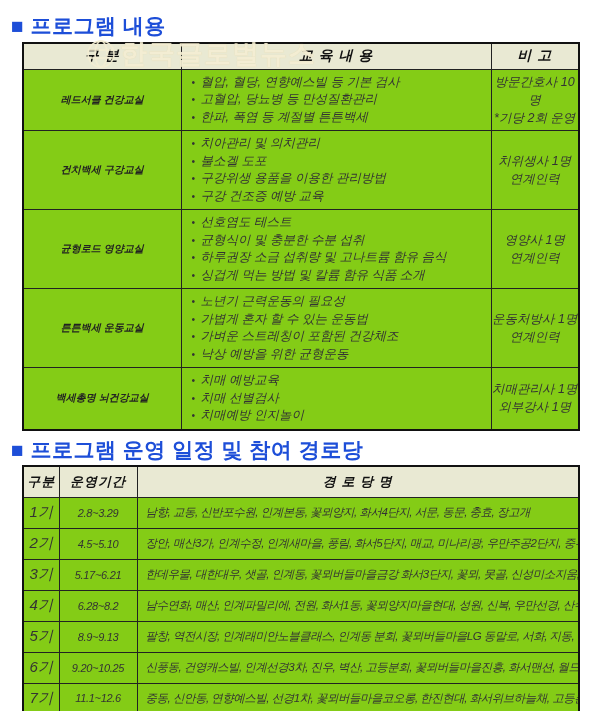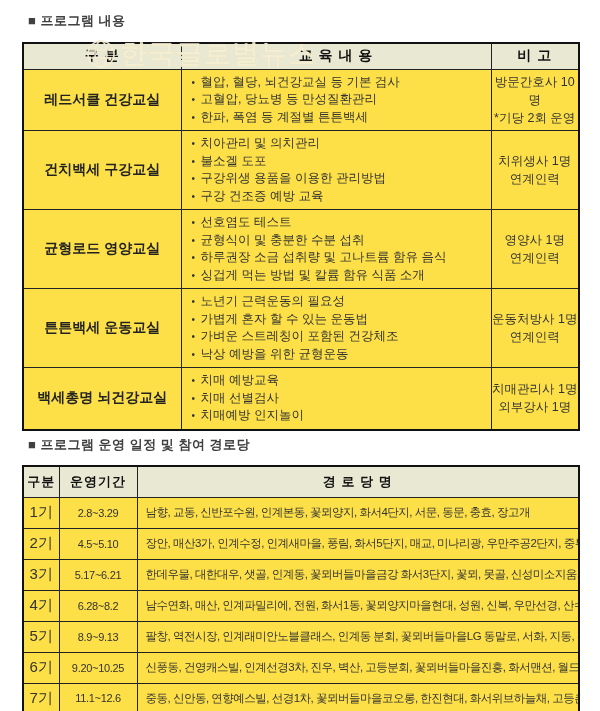--- a/index.html
+++ b/index.html
@@ -5,33 +5,34 @@
   * { margin: 0; padding: 0; box-sizing: border-box; }
   html, body { width: 600px; height: 711px; background: #ffffff; overflow: hidden; }
   body {
     font-family: "Liberation Sans", "DejaVu Sans", sans-serif;
     color: #2b2b2b;
     position: relative;
   }
   .page { position: relative; width: 600px; height: 711px; }
 
   .section-title {
-    font-size: 13px;
+    font-size: 21px;
     font-weight: bold;
-    color: #404040;
+    color: #1d4ed8;
     letter-spacing: 0.5px;
-    padding-left: 28px;
+    padding-left: 11px;
   }
   .title1 { padding-top: 12px; }
   .title2 { position: absolute; top: 436px; left: 0; }
 
   table {
     border-collapse: collapse;
     table-layout: fixed;
-    background: #fde047;
+    background: #84cc16;
+    font-style: italic;
   }
   .t1 {
     position: absolute; top: 42px; left: 22px;
     width: 556px;
     border: 2px solid #111;
   }
   .t2 {
     position: absolute; top: 465px; left: 22px;
     width: 556px;
     border: 2px solid #111;
@@ -45,21 +46,21 @@
     text-align: center;
     height: 26px;
     letter-spacing: 1px;
   }
   .t1 .col-cat { width: 158px; }
   .t1 .col-body { width: 310px; }
   .t1 .col-note { width: 88px; }
 
   .t1 td.cat {
     text-align: center;
-    font-size: 14px;
+    font-size: 10px;
     font-weight: 600;
     color: #222;
   }
   .t1 td.body { padding: 4px 6px 4px 10px; }
   .t1 .bullet {
     font-size: 12.5px;
     line-height: 16.5px;
     color: #333;
     white-space: nowrap;
     overflow: hidden;
@@ -128,21 +129,21 @@
       <tr>
         <th>구 분</th>
         <th>교 육 내 용</th>
         <th>비 고</th>
       </tr>
     </thead>
     <tbody>
       <tr class="h57">
         <td class="cat">레드서클 건강교실</td>
         <td class="body">
-          <div class="bullet">혈압, 혈당, 뇌건강교실 등 기본 검사</div>
+          <div class="bullet">혈압, 혈당, 연향예스빌 등 기본 검사</div>
           <div class="bullet">고혈압, 당뇨병 등 만성질환관리</div>
           <div class="bullet">한파, 폭염 등 계절별 튼튼백세</div>
         </td>
         <td class="note">
           <div>방문간호사 10명</div>
           <div>*기당 2회 운영</div>
         </td>
       </tr>
       <tr class="h69">
         <td class="cat">건치백세 구강교실</td>

